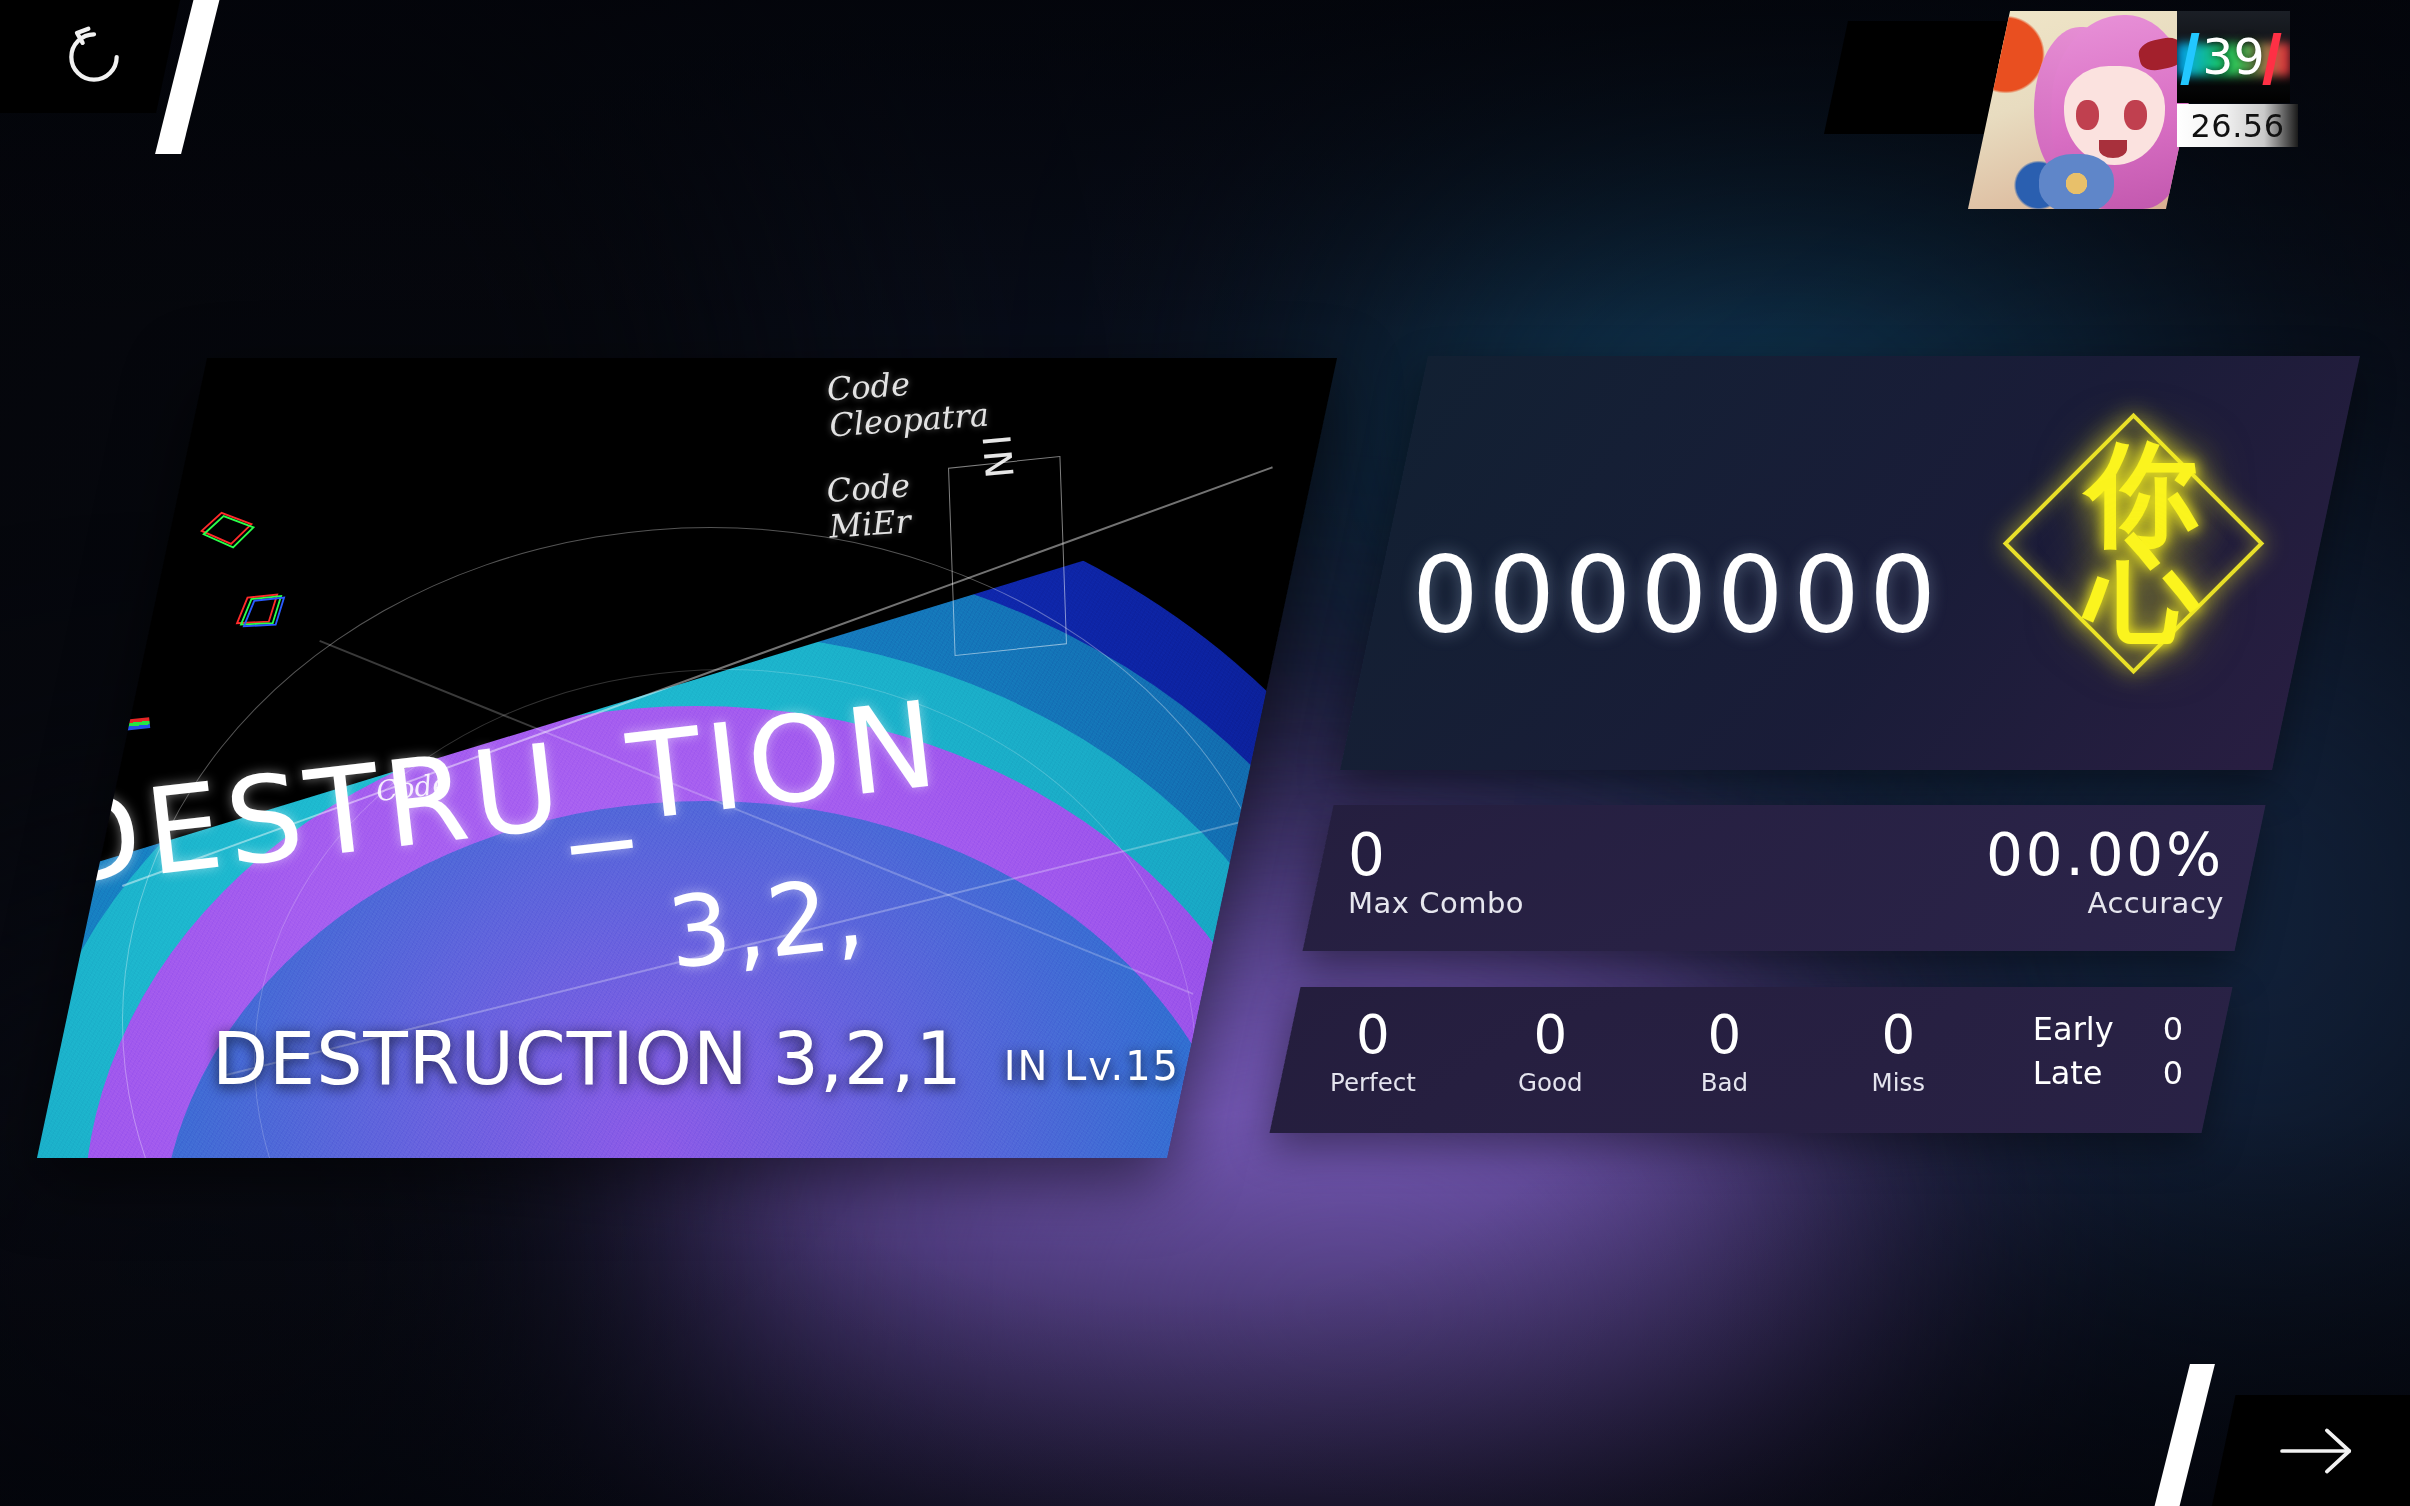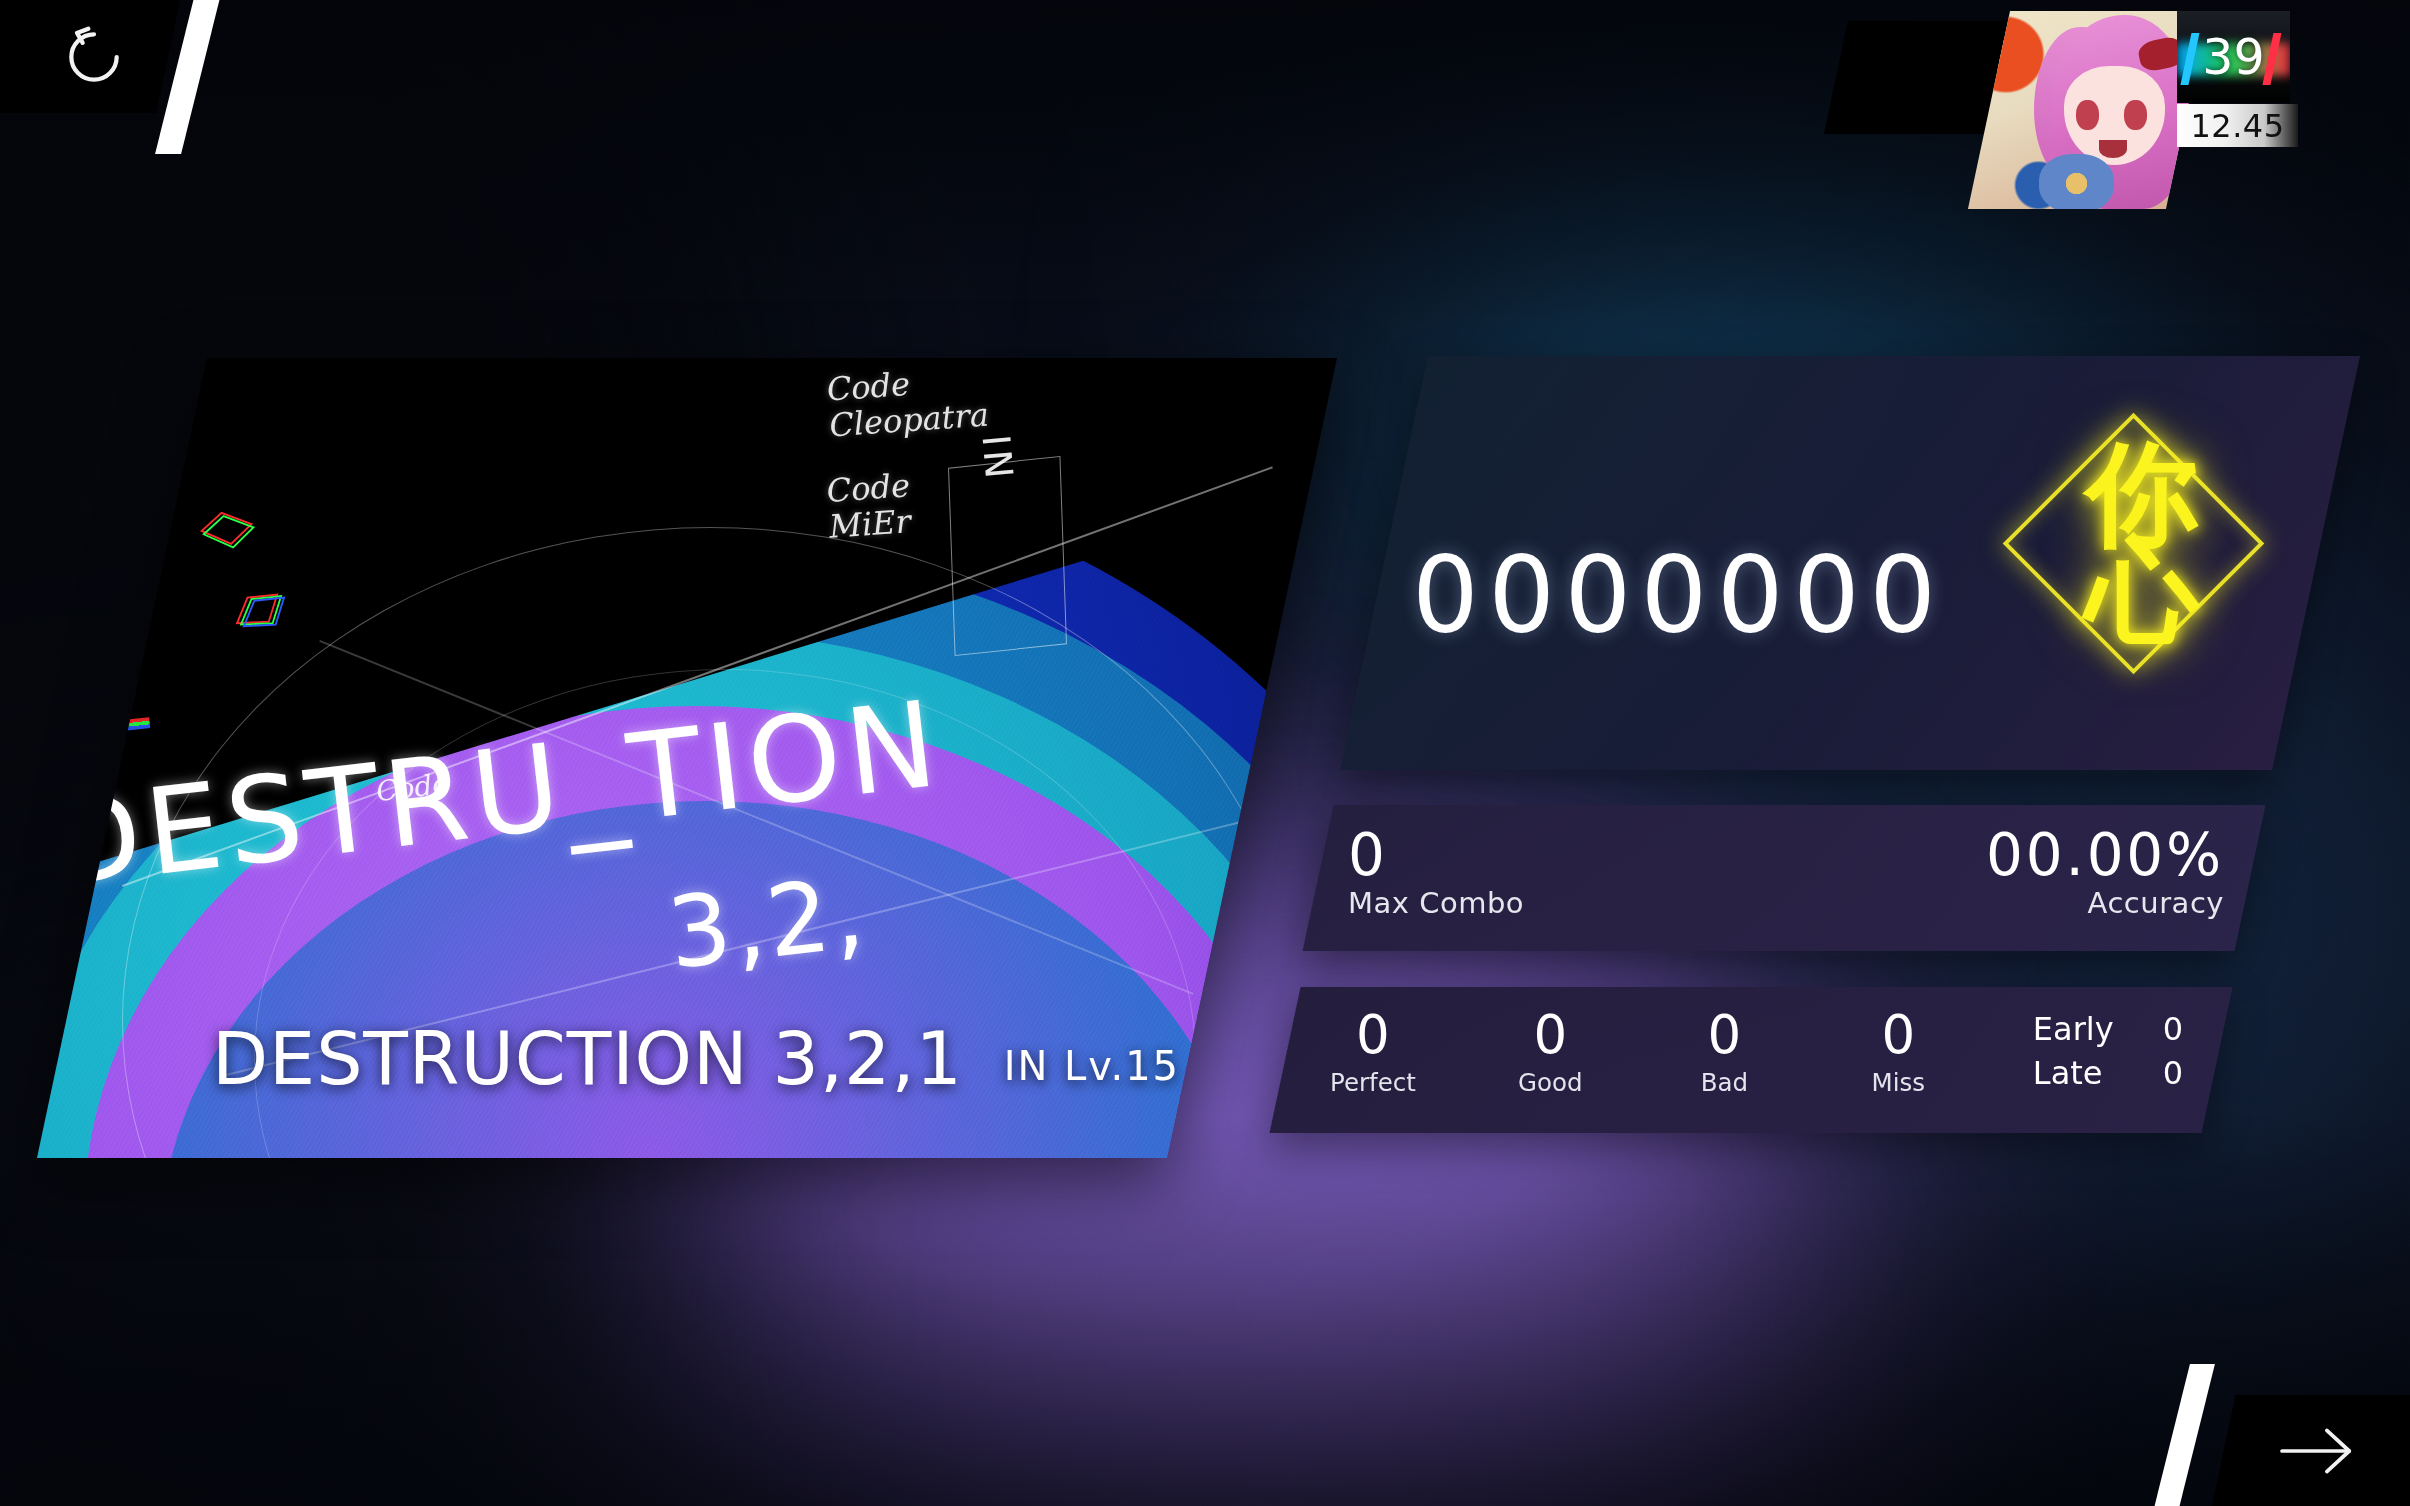--- a/index.html
+++ b/index.html
@@ -506,21 +506,21 @@
     </div>
 
     <div class="pc-level">
       <div class="pc-level-rainbow"></div>
       <div class="pc-level-slash-l"></div>
       <div class="pc-level-slash-r"></div>
       <div class="pc-level-num">39</div>
     </div>
 
     <div class="pc-rks">
-      <span class="pc-rks-val">12.45</span>
+      <span class="pc-rks-val">26.56</span>
     </div>
   </div>
 
   <div class="illu-wrap">
     <div class="illu-inner">
       <div class="art-arc arc1"></div>
       <div class="art-arc arc2"></div>
       <div class="art-arc arc3"></div>
       <div class="art-arc arc4"></div>
       <div class="art-arc arc5"></div>

